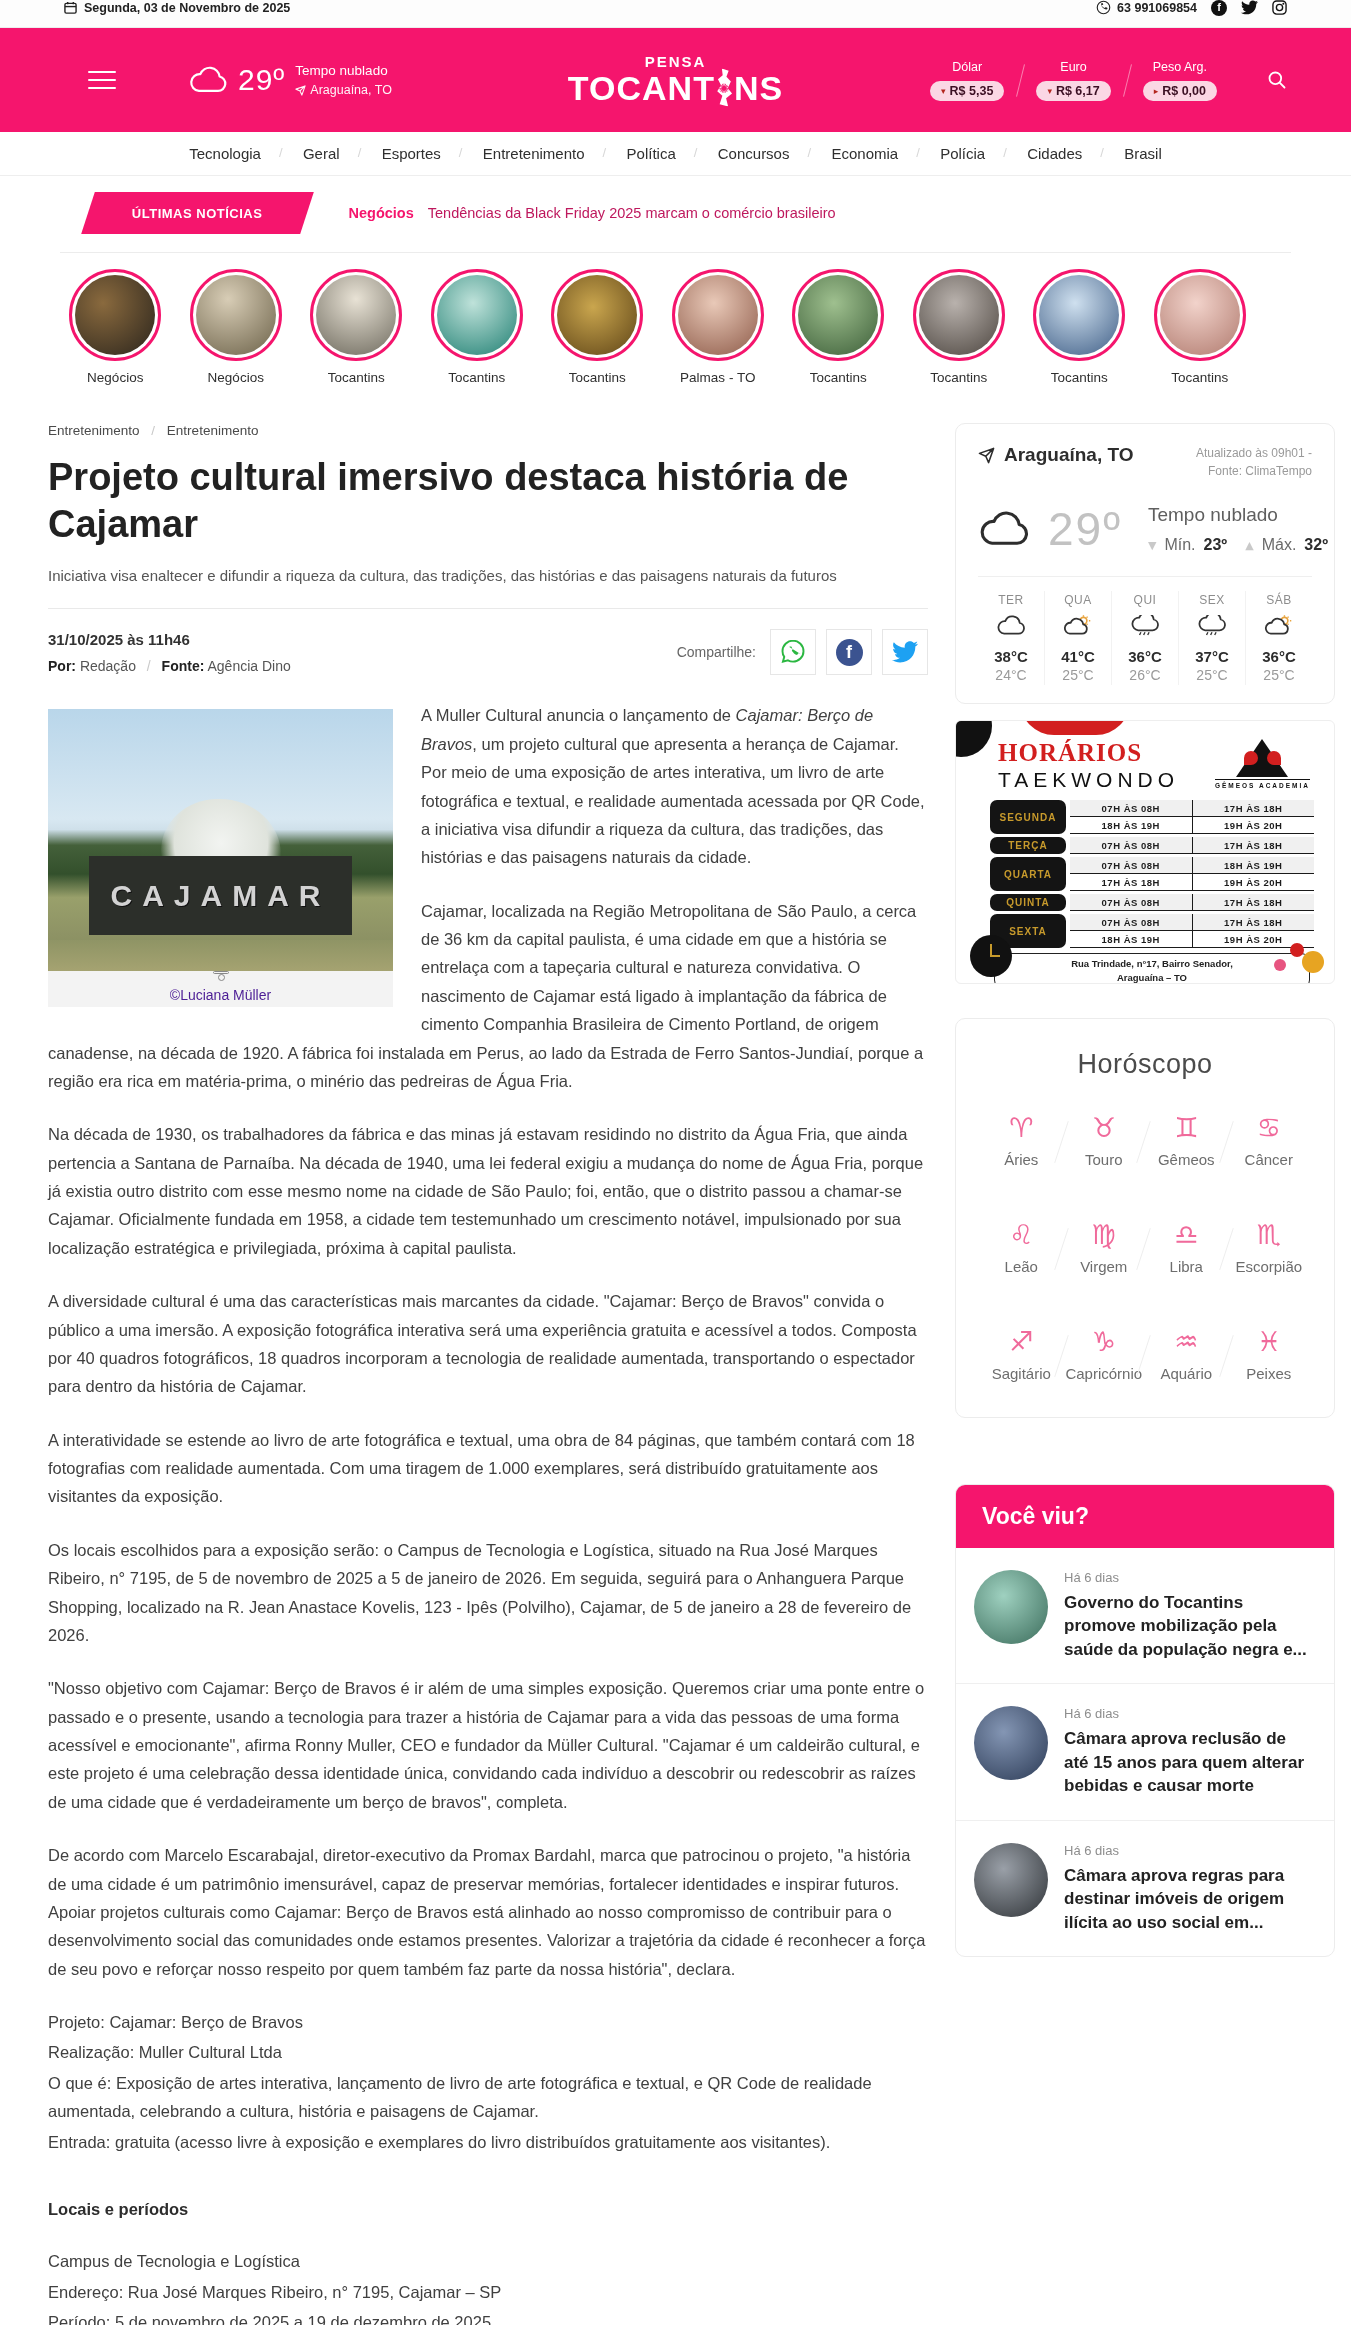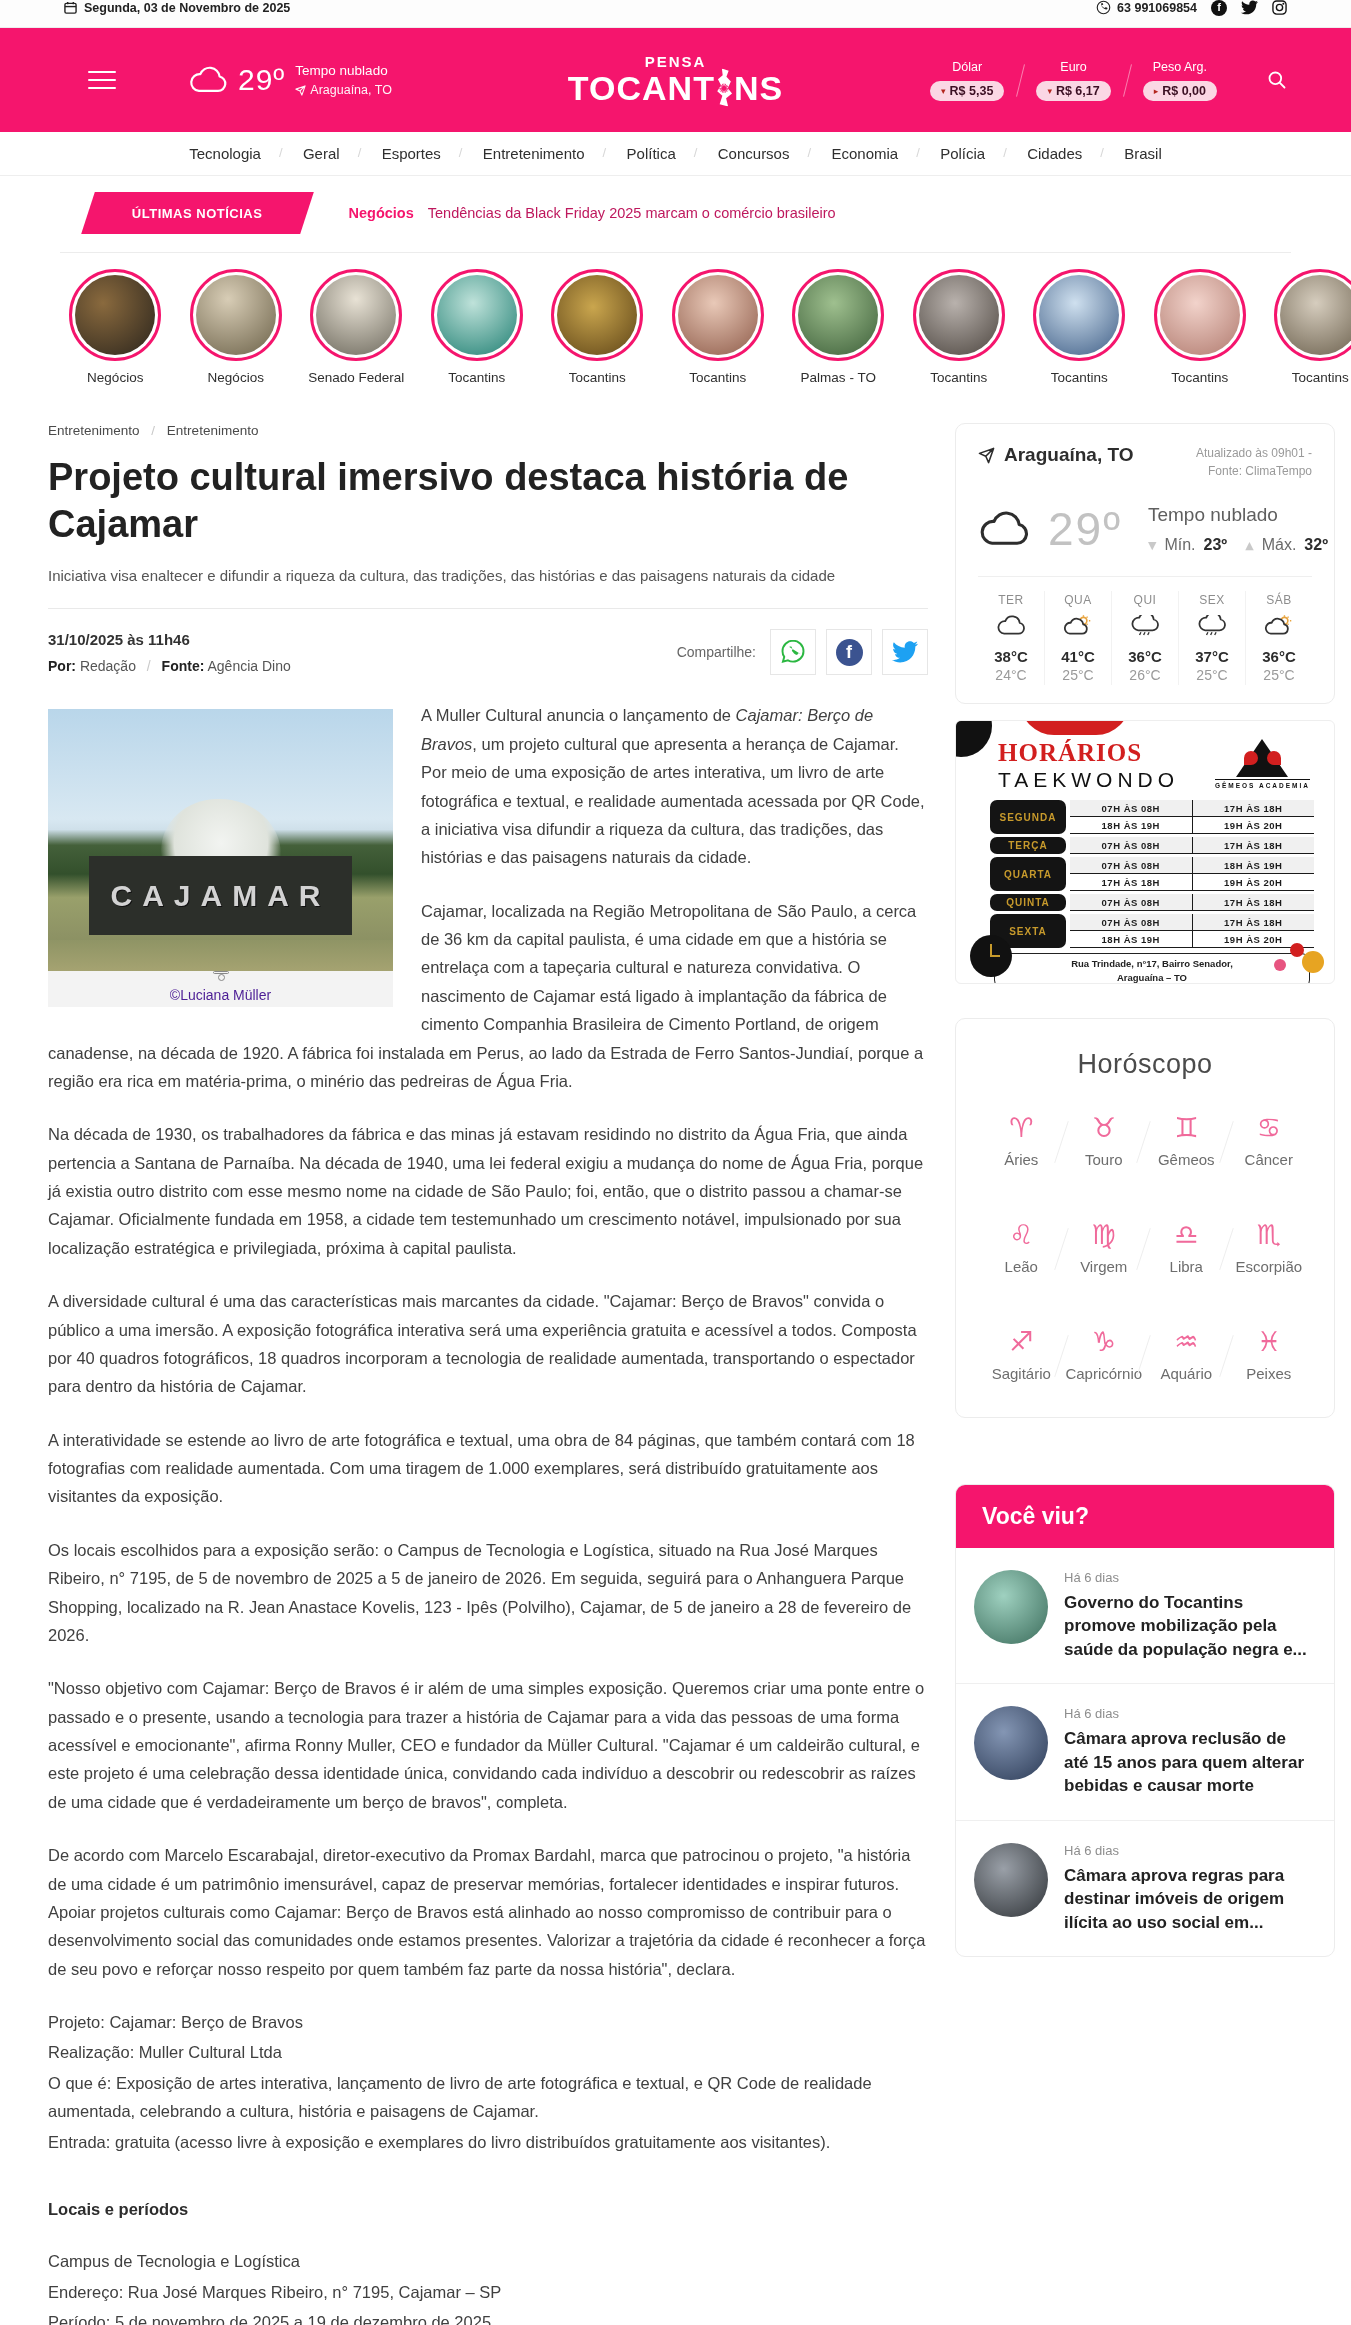--- a/index.html
+++ b/index.html
@@ -319,26 +319,20 @@
   <div class="story">
       <div class="story-ring">
         <div class="story-img"></div>
       </div>
       <div class="story-label">Negócios</div>
     </div>
   <div class="story">
       <div class="story-ring">
         <div class="story-img"></div>
       </div>
-      <div class="story-label">Senado Federal</div>
-    </div>
-  <div class="story">
-      <div class="story-ring">
-        <div class="story-img"></div>
-      </div>
       <div class="story-label">Tocantins</div>
     </div>
   <div class="story">
       <div class="story-ring">
         <div class="story-img"></div>
       </div>
       <div class="story-label">Tocantins</div>
     </div>
   <div class="story">
       <div class="story-ring">
@@ -382,21 +376,21 @@
 <div class="main">
 
   <div>
     <div class="breadcrumb">
       <a style="color:#4a4a4a;text-decoration:none;cursor:pointer;">Entretenimento</a>
       <span class="sep">/</span>
       <a style="color:#4a4a4a;text-decoration:none;cursor:pointer;">Entretenimento</a>
     </div>
 
     <h1 class="title">Projeto cultural imersivo destaca história de Cajamar</h1>
-    <div class="subtitle">Iniciativa visa enaltecer e difundir a riqueza da cultura, das tradições, das histórias e das paisagens naturais da cidade</div>
+    <div class="subtitle">Iniciativa visa enaltecer e difundir a riqueza da cultura, das tradições, das histórias e das paisagens naturais da futuros</div>
 
     <div class="meta-wrap">
       <div>
         <div class="meta-date">31/10/2025 às 11h46</div>
         <div class="meta-by">
           <b>Por:</b>
           <span>Redação</span>
           <span class="sep">/</span>
           <b>Fonte:</b>
           <span>Agência Dino</span>

